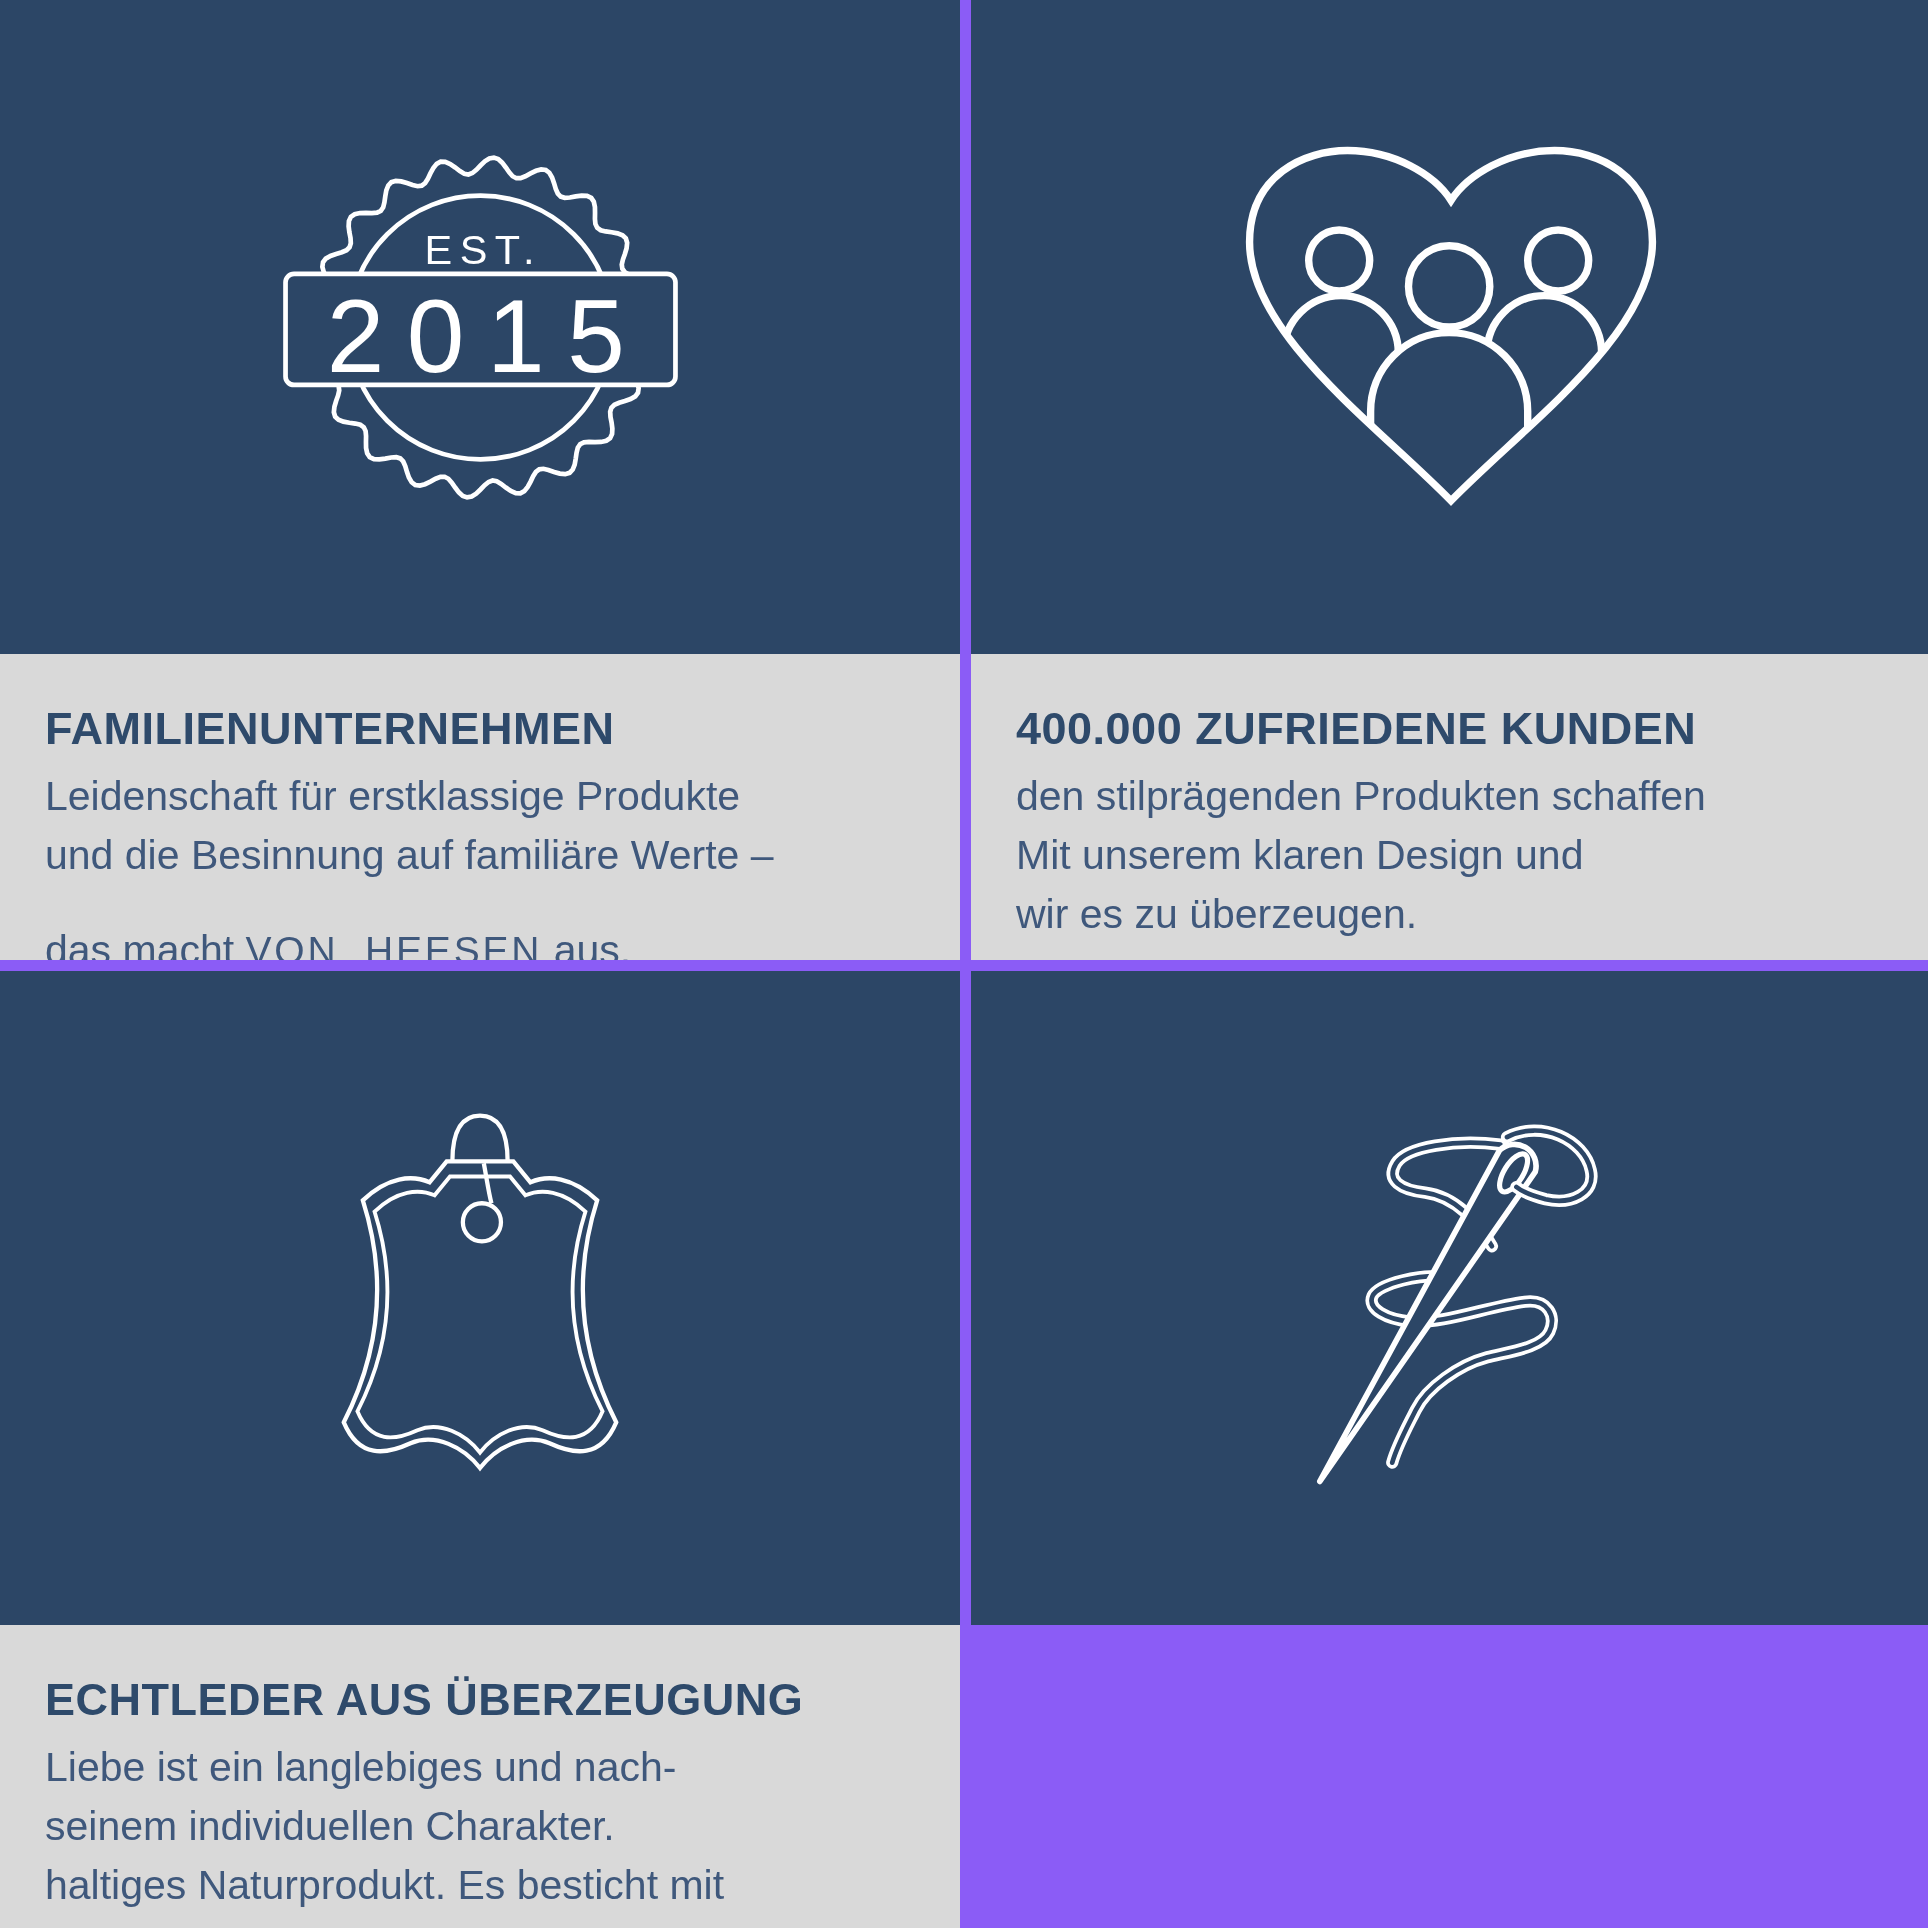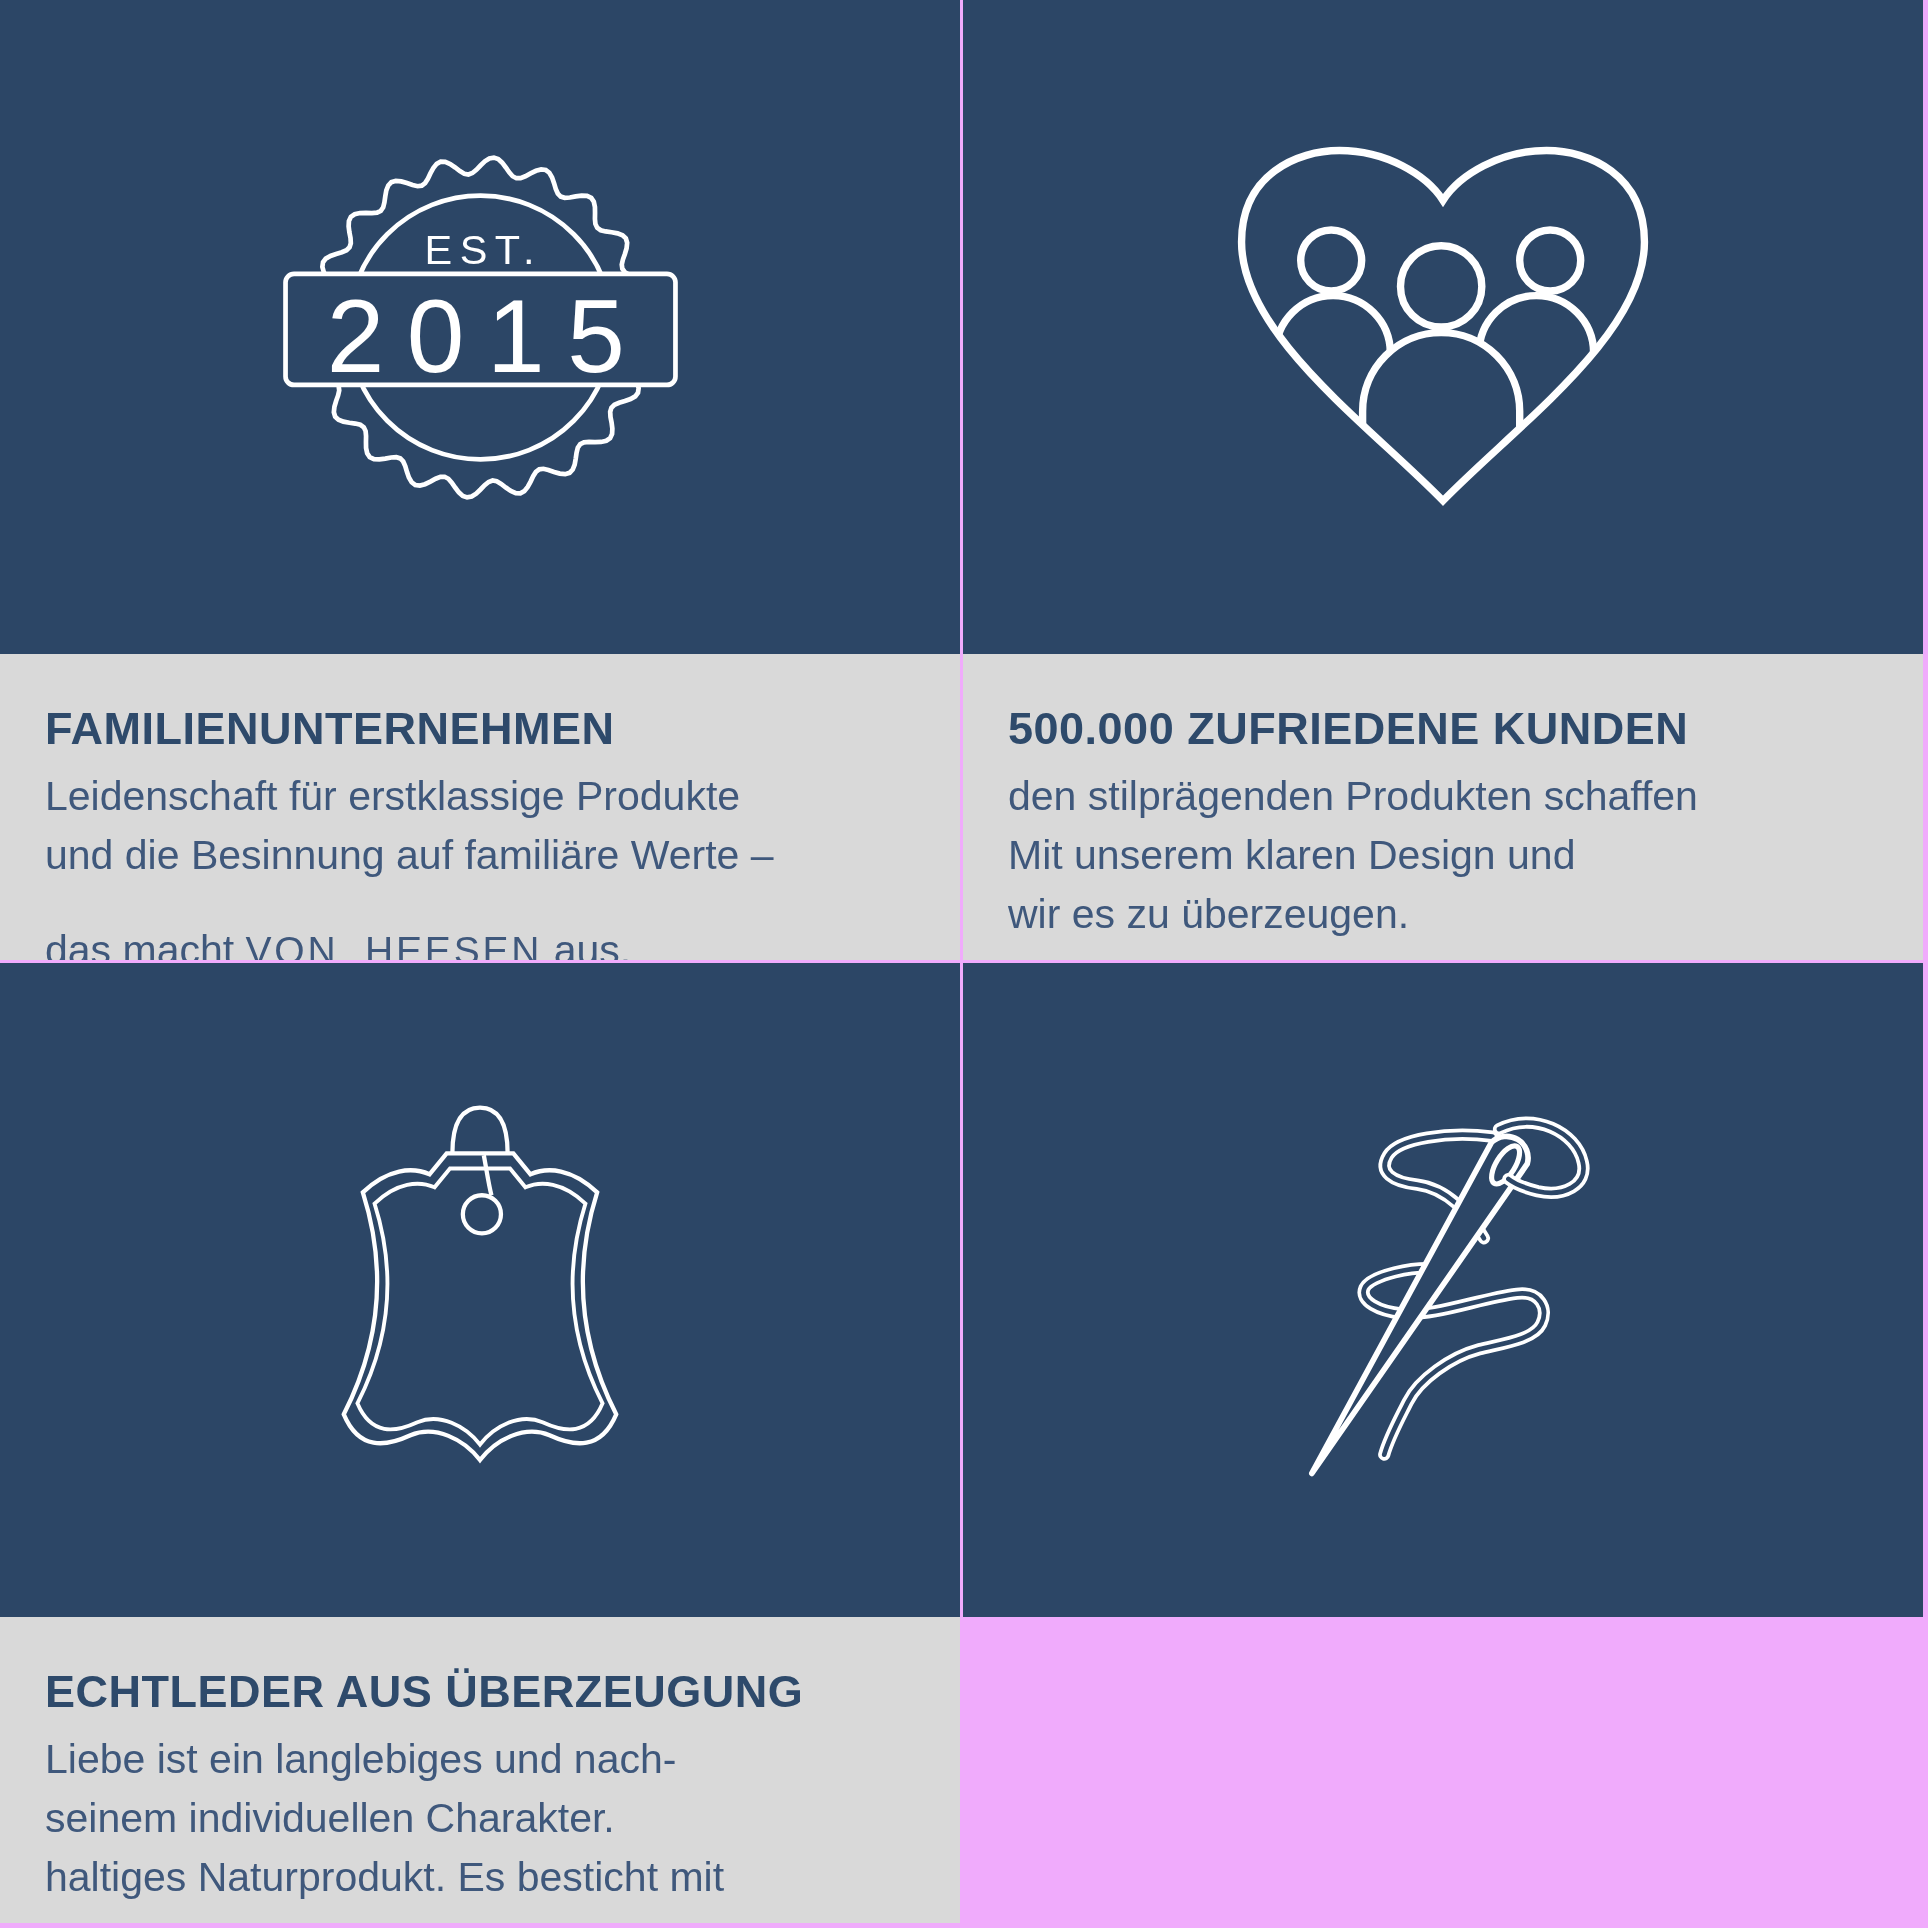--- a/index.html
+++ b/index.html
@@ -7,22 +7,22 @@
     width:1928px;height:1928px;
     background:#ffffff;
     font-family:"Liberation Sans", sans-serif;
     -webkit-font-smoothing:antialiased;
   }
   .grid{
     width:1928px;height:1928px;
     display:grid;
     grid-template-columns:960px 960px;
     grid-template-rows:960px 960px;
-    gap:3px;
-    background:#f0abfc;
+    gap:11px;
+    background:#8b5cf6;
   }
   .panel{display:flex;flex-direction:column;overflow:hidden;}
   .art{
     height:654px;flex:0 0 654px;
     background:#2c4666;
     display:flex;align-items:center;justify-content:center;
   }
   .caption{
     flex:1;
     background:#d9d9d9;
@@ -91,21 +91,21 @@
           <circle class="fillnavy" stroke-width="8" cx="109" cy="125" r="33"></circle>
           <circle class="fillnavy" stroke-width="8" cx="346" cy="125" r="33"></circle>
           <path class="fillnavy" stroke-width="8" d="M 143 393 L 143 288 A 85 85 0 0 1 313 288 L 313 393"></path>
           <circle class="fillnavy" stroke-width="8" cx="228" cy="153" r="44"></circle>
         </g>
         <path class="st" stroke-width="8" d="M230,385 C150,303 12,205 12,105 C12,32 72,6 118,6 C168,6 212,32 230,60
                  C248,32 292,6 342,6 C388,6 448,32 448,105 C448,205 310,303 230,385 Z"></path>
       </svg>
     </div>
     <div class="caption">
-      <h2>500.000 ZUFRIEDENE KUNDEN</h2>
+      <h2>400.000 ZUFRIEDENE KUNDEN</h2>
       <div class="line">den stilprägenden Produkten schaffen</div>
       <div class="line">Mit unserem klaren Design und</div>
       <div class="line">wir es zu überzeugen.</div>
     </div>
   </section>
 
   <section class="panel">
     <div class="art">
       <svg width="334" height="381" viewBox="0 0 350 400">
         <path class="st" stroke-width="4.5" transform="translate(17.5,21.5) scale(0.9)" d="M 52 97 C 78 72 104 70 122 78 L 140 56 L 210 56 L 228 78

